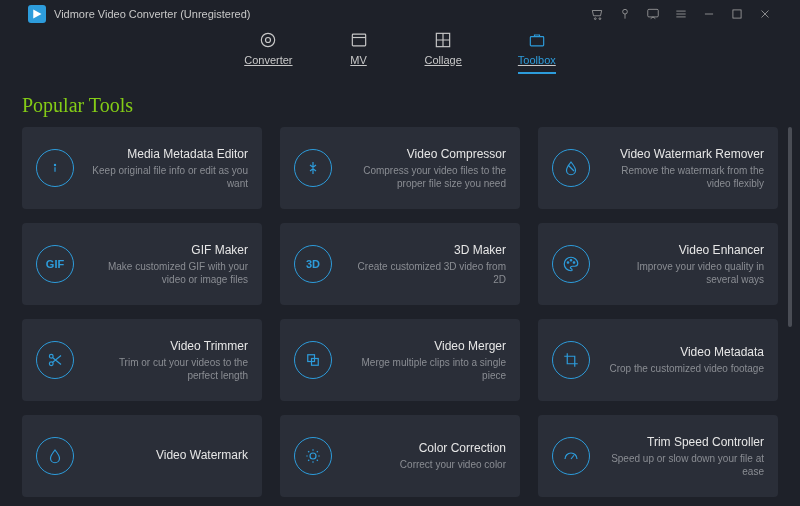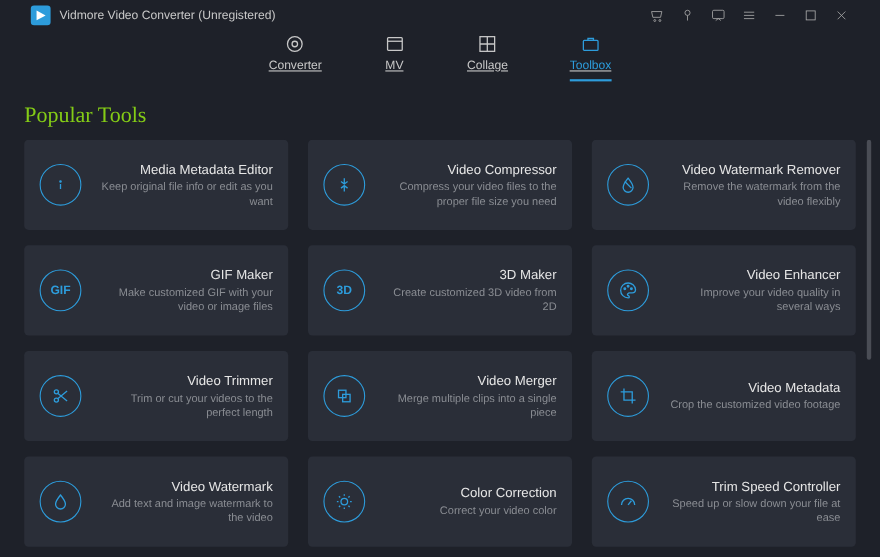--- a/index.html
+++ b/index.html
@@ -272,21 +272,20 @@
     </div>
 
     <div class="card">
       <div class="card-icon">
           <svg viewBox="0 0 24 24">
             <path d="M12 4c4 5 6 8 6 11a6 6 0 01-12 0c0-3 2-6 6-11z"></path>
           </svg>
         </div>
       <div class="card-text">
         <div class="card-title">Video Watermark</div>
-        <div class="card-desc">Add text and image watermark to the video</div>
       </div>
     </div>
 
     <div class="card">
       <div class="card-icon">
           <svg viewBox="0 0 24 24">
             <circle cx="12" cy="12" r="4"></circle>
             <path d="M12 3v2M12 19v2M3 12h2M19 12h2M5.5 5.5l1.5 1.5M17 17l1.5 1.5M5.5 18.5L7 17M17 7l1.5-1.5"></path>
           </svg>
         </div>

